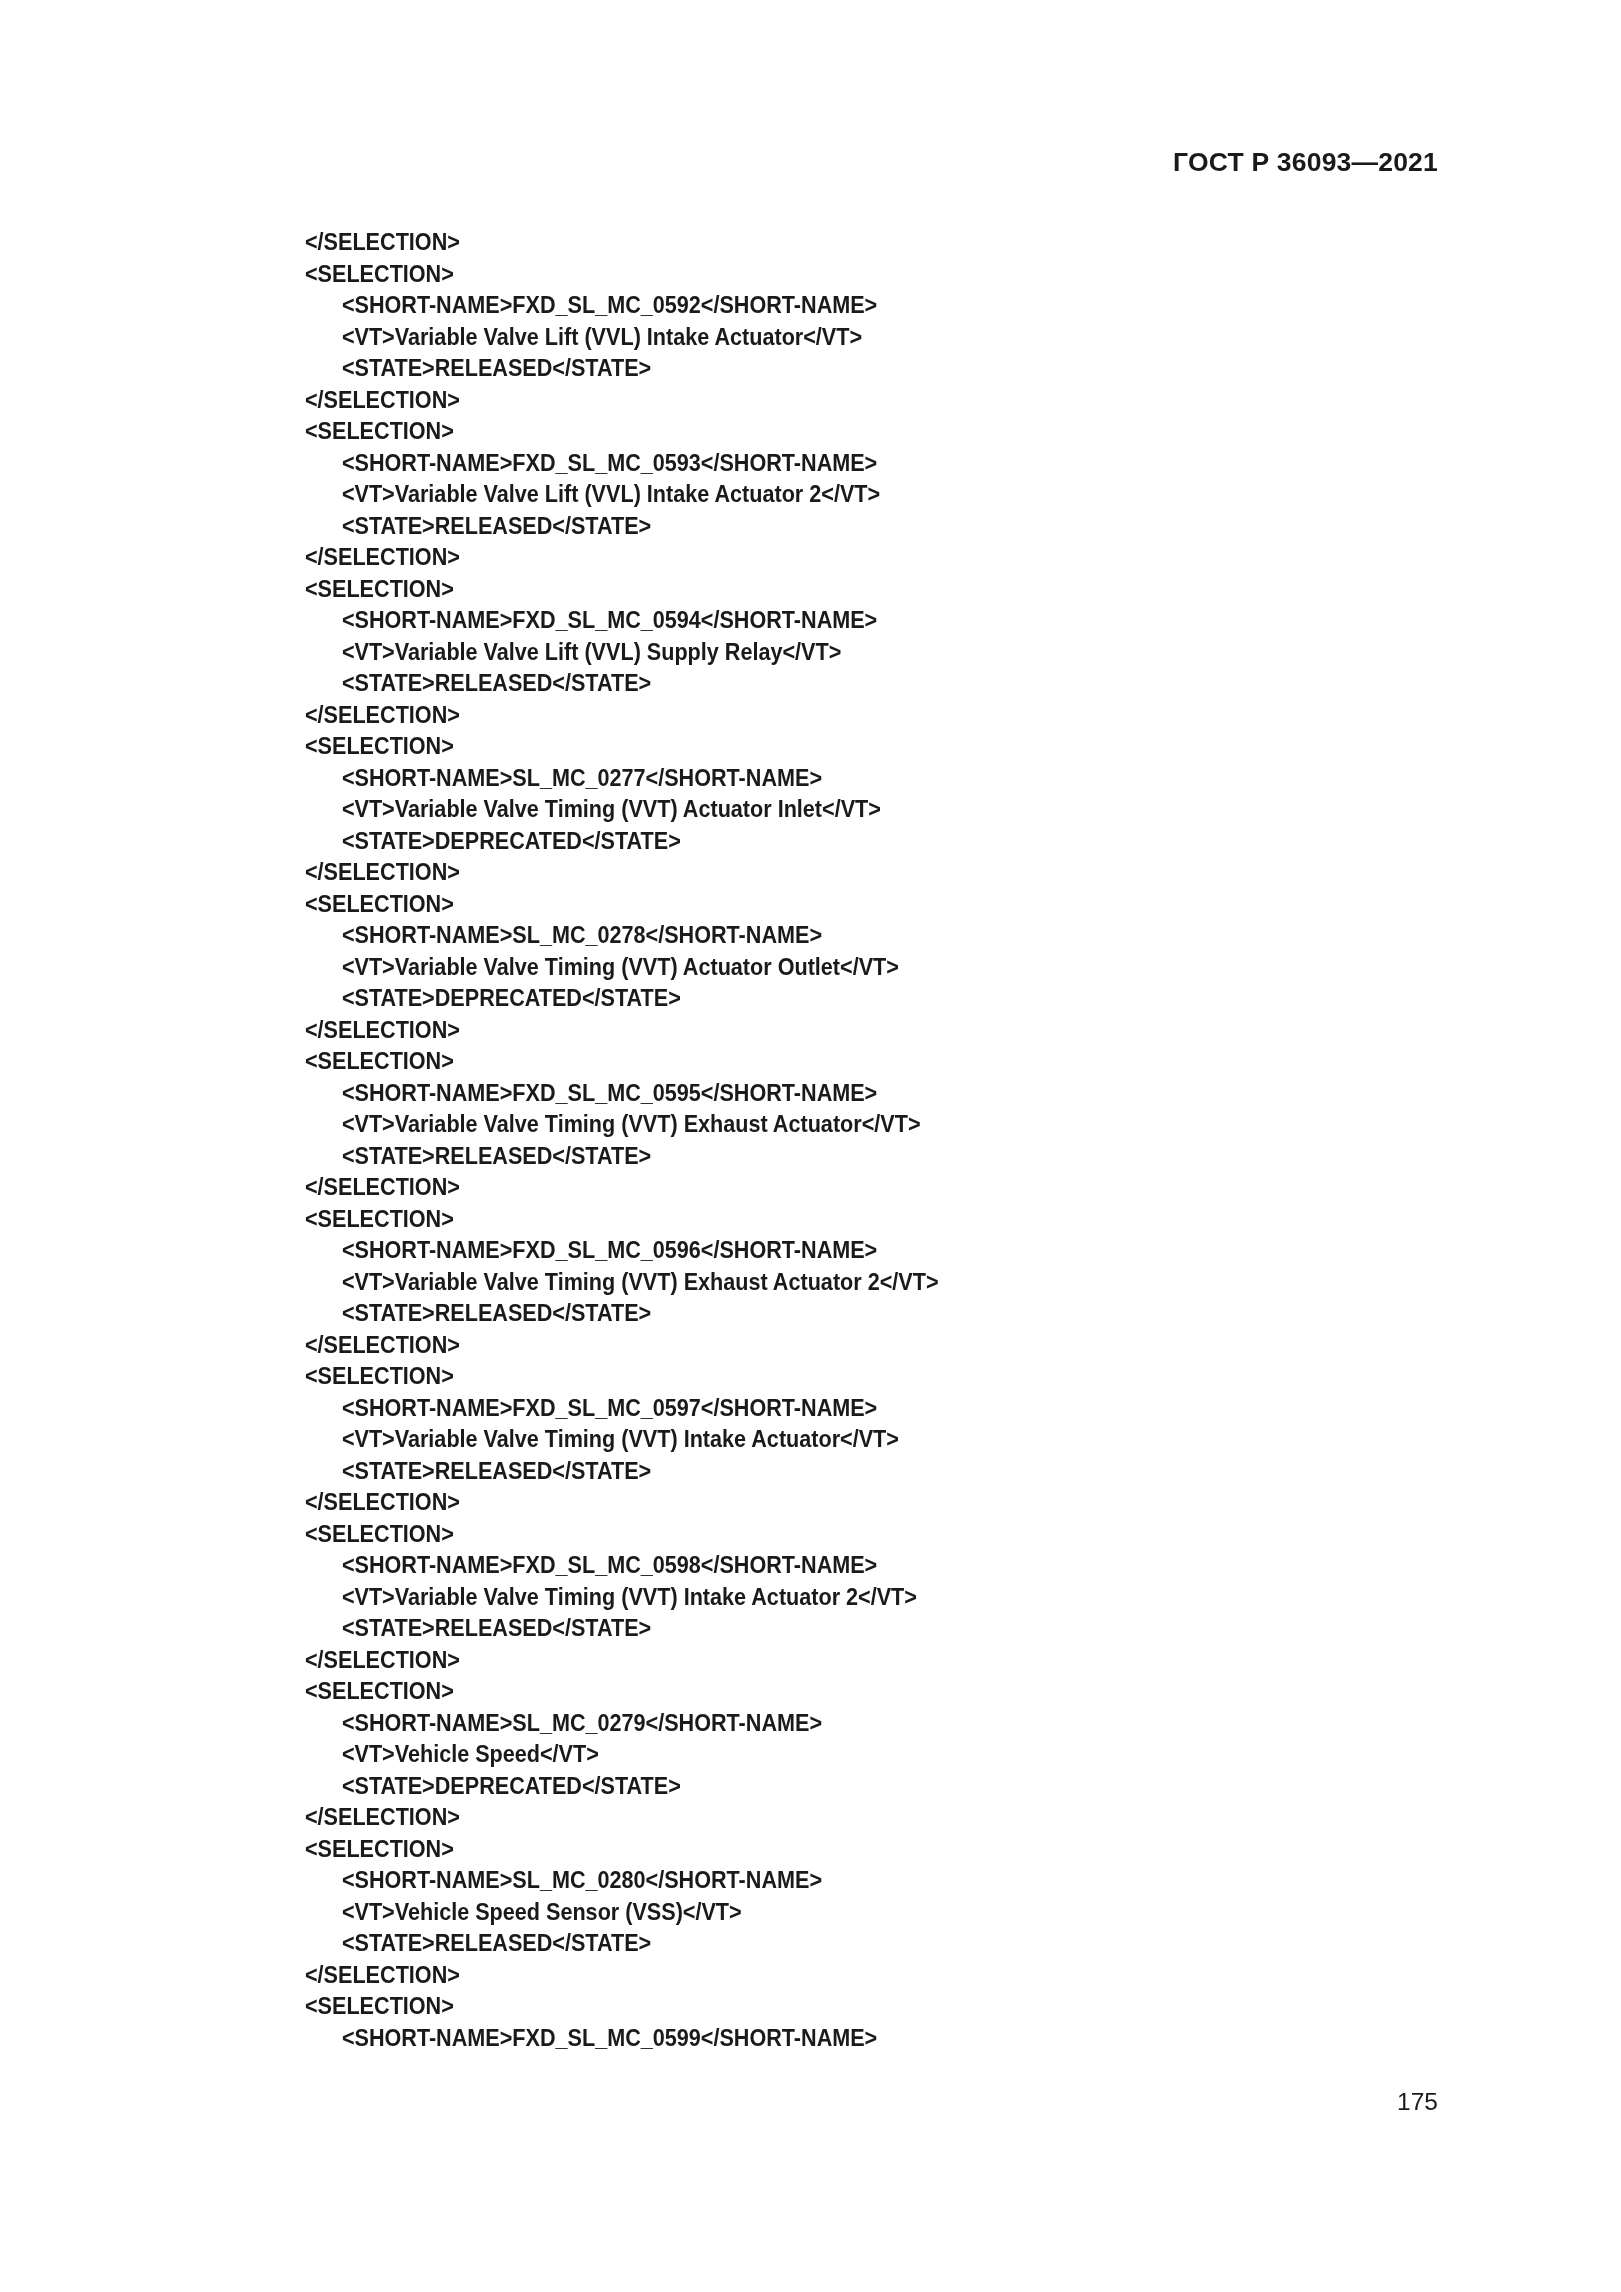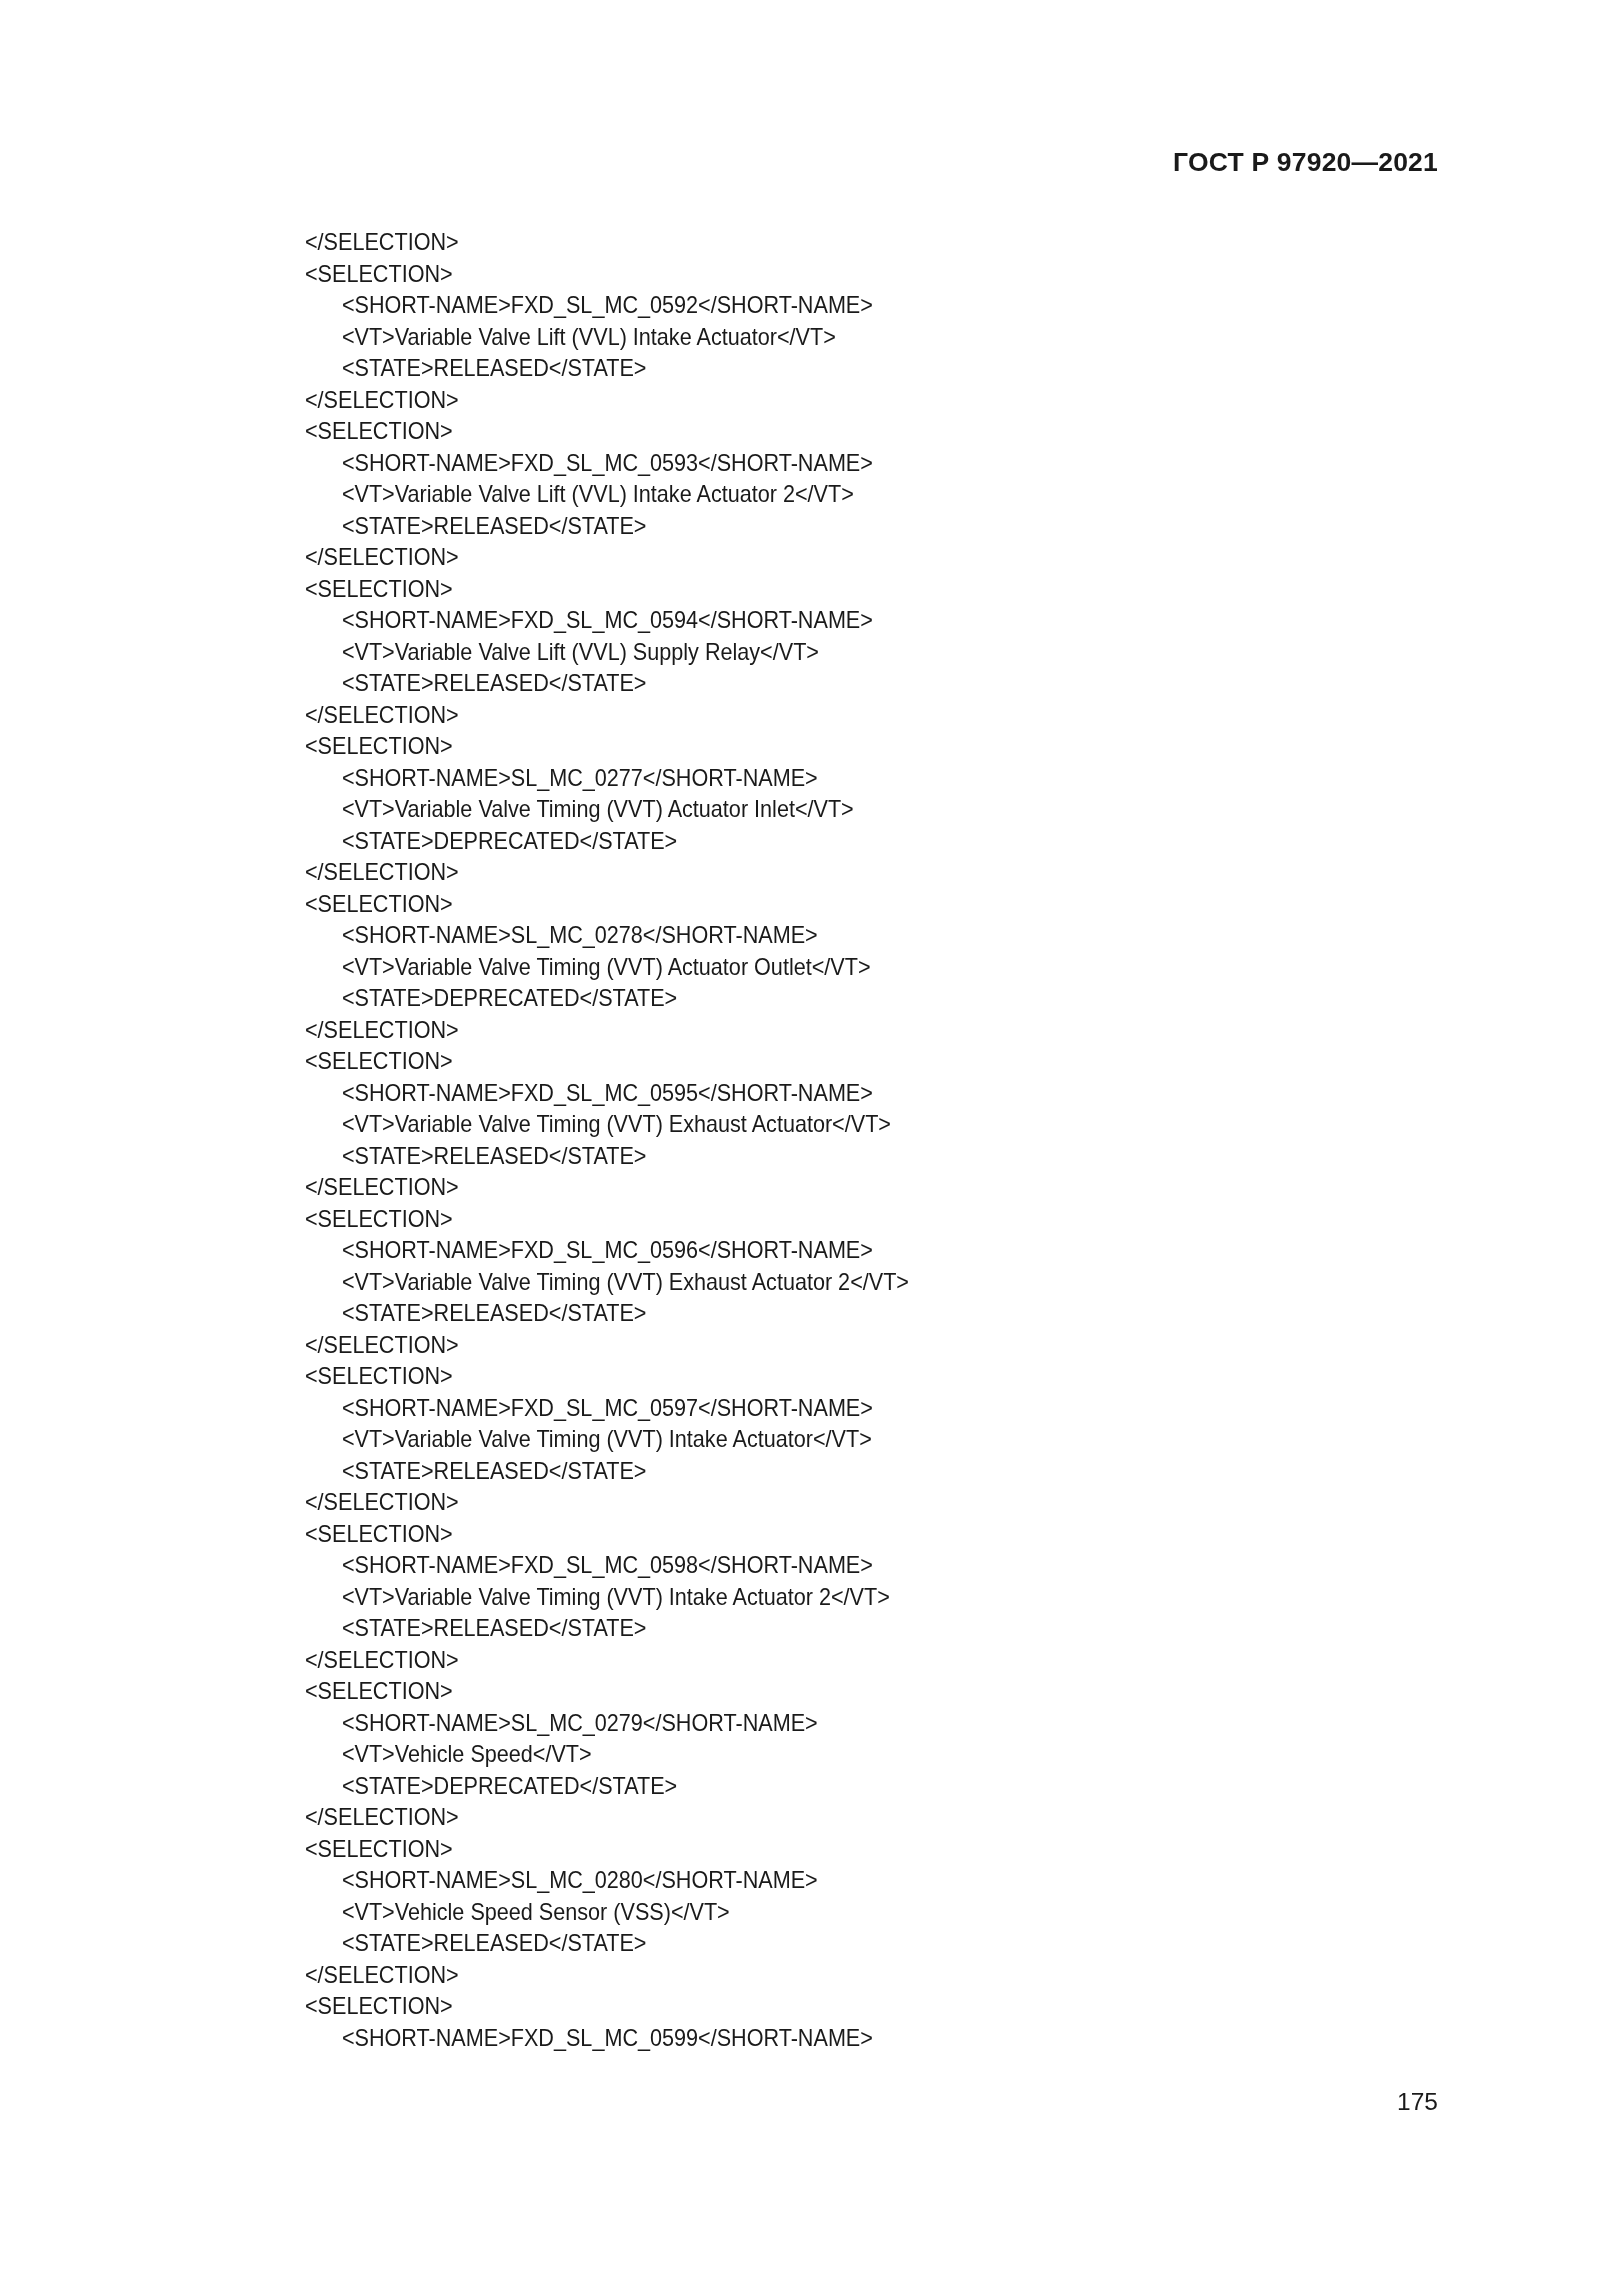--- a/index.html
+++ b/index.html
@@ -4,36 +4,36 @@
 <style>
   html, body { margin:0; padding:0; background:#ffffff; }
   body { width:1621px; height:2293px; position:relative; overflow:hidden; color:#1a1a1a; }
   .header {
     position:absolute; right:183px; top:147px;
     font-family:"Liberation Sans", sans-serif; font-weight:bold; font-size:26.5px;
     letter-spacing:0.2px;
   }
   .code {
     position:absolute; left:305px; top:226px;
-    font-family:"Liberation Sans", sans-serif; font-size:24px;
+    font-family:"Liberation Sans", sans-serif; font-size:24px;font-weight:bold;
   }
   .line {
     height:31.5px; line-height:31.5px; white-space:pre;
     transform:scaleX(0.9); transform-origin:left center;
   }
   .line.indent { padding-left:41px; }
   .page-num {
     position:absolute; right:183px; top:2088px;
     font-family:"Liberation Sans", sans-serif; font-size:24.5px;
   }
 </style>
 </head>
 <body>
 
-<div class="header">ГОСТ Р 97920—2021</div>
+<div class="header">ГОСТ Р 36093—2021</div>
 
 <div class="code" id="code-block">
     <div class="line">&lt;/SELECTION&gt;</div>
     <div class="line">&lt;SELECTION&gt;</div>
     <div class="line indent">&lt;SHORT-NAME&gt;FXD_SL_MC_0592&lt;/SHORT-NAME&gt;</div>
     <div class="line indent">&lt;VT&gt;Variable Valve Lift (VVL) Intake Actuator&lt;/VT&gt;</div>
     <div class="line indent">&lt;STATE&gt;RELEASED&lt;/STATE&gt;</div>
     <div class="line">&lt;/SELECTION&gt;</div>
     <div class="line">&lt;SELECTION&gt;</div>
     <div class="line indent">&lt;SHORT-NAME&gt;FXD_SL_MC_0593&lt;/SHORT-NAME&gt;</div>

